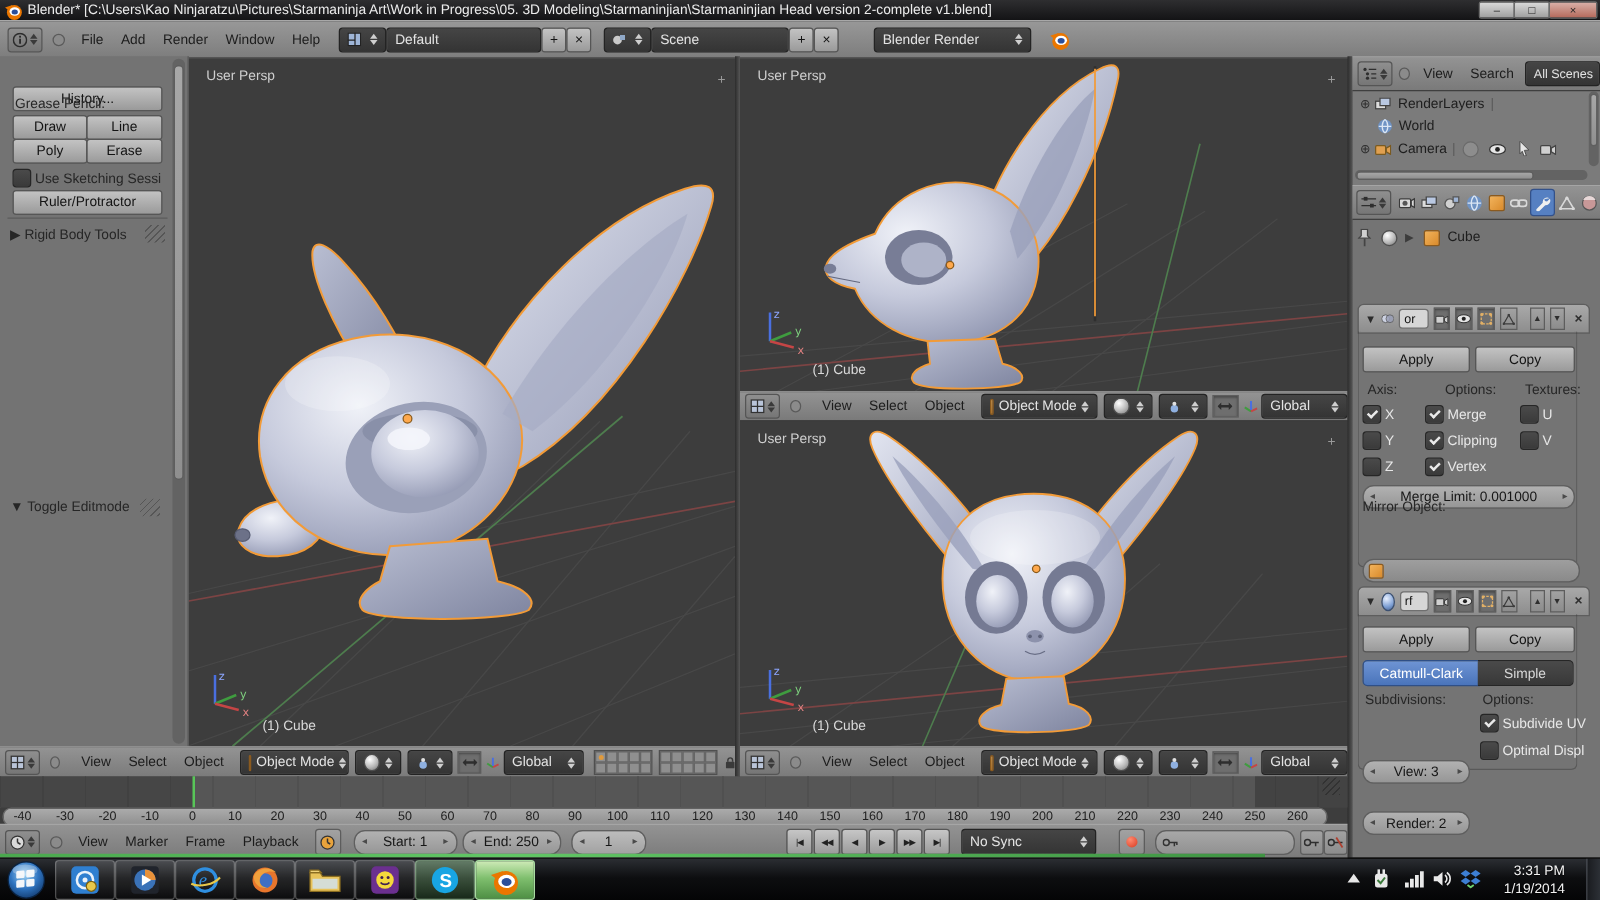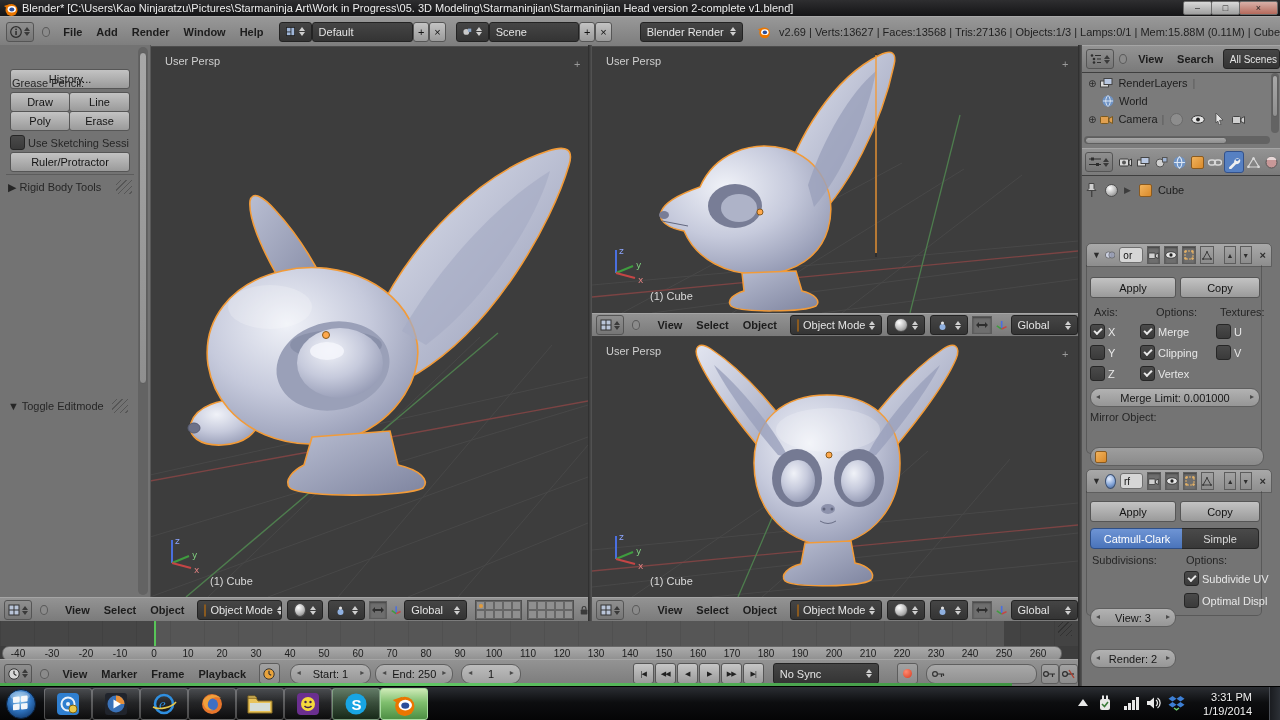--- a/index.html
+++ b/index.html
@@ -8,21 +8,21 @@
   .r{position:absolute;}
   .row{display:flex;align-items:center;}
   
   .titlebar{background:linear-gradient(#2e2e30,#111113 55%,#0a0a0b);color:#e9e9e9;}
   .tb-title{font-size:11px;white-space:nowrap;color:#ececec;}
   .winbtn{height:12px;border:1px solid #6b6b6b;border-radius:2px;background:linear-gradient(#d9d9d9,#9f9f9f);
     color:#222;font-size:9px;display:flex;align-items:center;justify-content:center;line-height:1;}
   .winbtn.close{background:linear-gradient(#d9b0a8,#b56a5c);}
   
   .hdrbar{background:linear-gradient(#989898,#7d7d7d);border-top:1px solid #a8a8a8;border-bottom:1px solid #4c4c4c;}
-  .hm{padding:0 7px;color:#1c1c1c;cursor:default;font-weight:bold;}
+  .hm{padding:0 7px;color:#1c1c1c;cursor:default;}
   .edb{display:inline-flex;align-items:center;gap:2px;background:linear-gradient(#8f8f8f,#767676);
     border:1px solid #555;border-radius:3px;padding:0 3px;height:18px;}
   .dot-collapse{width:8px;height:8px;border:1px solid #5a5a5a;border-radius:50%;background:#8b8b8b;}
   .df{display:flex;align-items:center;gap:4px;background:linear-gradient(#454545,#343434);border:1px solid #232323;
     border-radius:3px;color:#e4e4e4;padding:0 6px;height:18px;white-space:nowrap;overflow:hidden;}
   .btn{display:flex;align-items:center;justify-content:center;background:linear-gradient(#c3c3c3,#9a9a9a);
     border:1px solid #565656;border-radius:3px;color:#131313;height:18px;}
   .pill{display:flex;align-items:center;justify-content:center;background:linear-gradient(#b2b2b2,#969696);
     border:1px solid #5f5f5f;border-radius:9px;color:#161616;height:17px;position:relative;}
   .pill .pa{position:absolute;font-size:8px;color:#4a4a4a;top:3px;}
@@ -174,21 +174,20 @@
     <span class="df" style="margin-left:28px;width:112px">
       <span>Blender Render</span>
       <span class="spin2">
           <i class="u"></i>
           <i class="d"></i>
         </span>
     </span>
     <svg style="margin-left:14px" width="18" height="17" viewBox="0 0 16 15">
         <use href="#blogo"></use>
       </svg>
-    <span style="margin-left:8px;color:#1f1f1f;white-space:nowrap">v2.69 | Verts:13627 | Faces:13568 | Tris:27136 | Objects:1/3 | Lamps:0/1 | Mem:15.88M (0.11M) | Cube</span>
   </div>
 
   <svg class="r" style="left:150px;top:45px" width="438" height="552" viewBox="0 0 438 552">
     <g stroke="#484848" stroke-width="1">
       <line x1="0" y1="430" x2="438" y2="332"></line>
         <line x1="0" y1="492" x2="438" y2="360"></line>
       <line x1="0" y1="552" x2="438" y2="392"></line>
         <line x1="118" y1="552" x2="438" y2="432"></line>
       <line x1="258" y1="552" x2="438" y2="478"></line>
         <line x1="58" y1="552" x2="330" y2="292"></line>
@@ -727,21 +726,21 @@
     <span class="r lblw" style="left:152px;top:199px">V</span>
     <span class="r cb" style="left:8px;top:218px"></span>
     <span class="r lblw" style="left:26px;top:220px">Z</span>
     <span class="r cb checked" style="left:58px;top:218px"></span>
     <span class="r lblw" style="left:76px;top:220px">Vertex</span>
     <span class="r pill" style="left:8px;top:240px;width:168px">
       <span class="pa" style="left:5px">◂</span>
       <span>Merge Limit: 0.001000</span>
       <span class="pa" style="right:5px">▸</span>
     </span>
-    <span class="r lbld" style="left:8px;top:263px">Mirror Object:</span>
+    <span class="r lbld" style="left:8px;top:252px">Mirror Object:</span>
     <span class="r pill" style="left:8px;top:280px;width:168px;justify-content:flex-start;padding-left:4px;background:linear-gradient(#9e9e9e,#8a8a8a)">
       <span class="icube" style="width:10px;height:10px"></span>
     </span>
 
     <div class="r mod-hdr" style="left:4px;top:321px;width:174px;height:22px">
       <span style="color:#2b2b2b;font-size:9px">▼</span>
       <span style="width:13px;height:13px;border-radius:50%;background:radial-gradient(circle at 35% 30%,#e8f0ff,#7d9fd4 60%,#46618f);border:1px solid #3c5070;display:inline-block"></span>
       <span class="namefield" style="width:22px">rf</span>
       <span class="tgl pressed">
           <svg width="11" height="8" viewBox="0 0 13 10">

